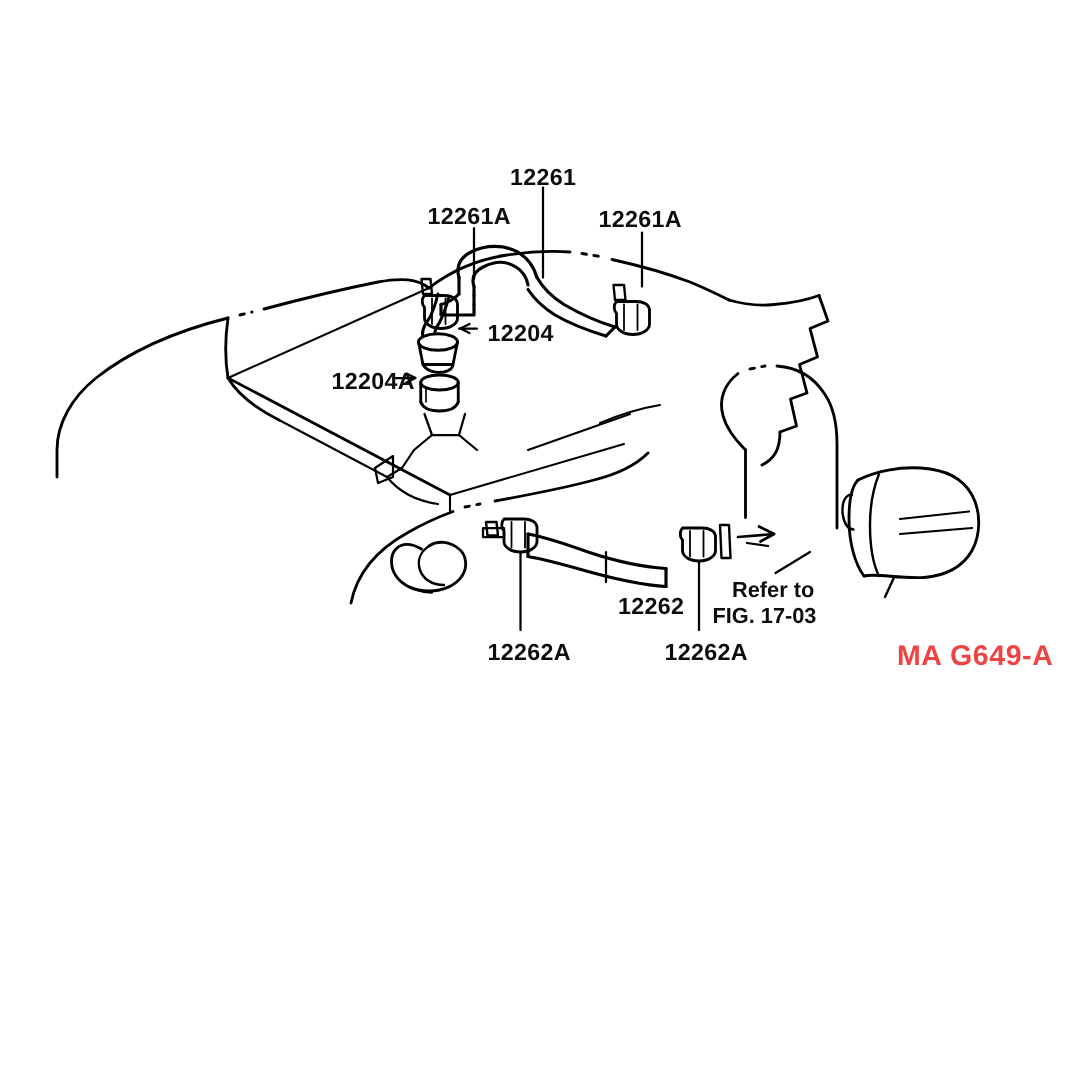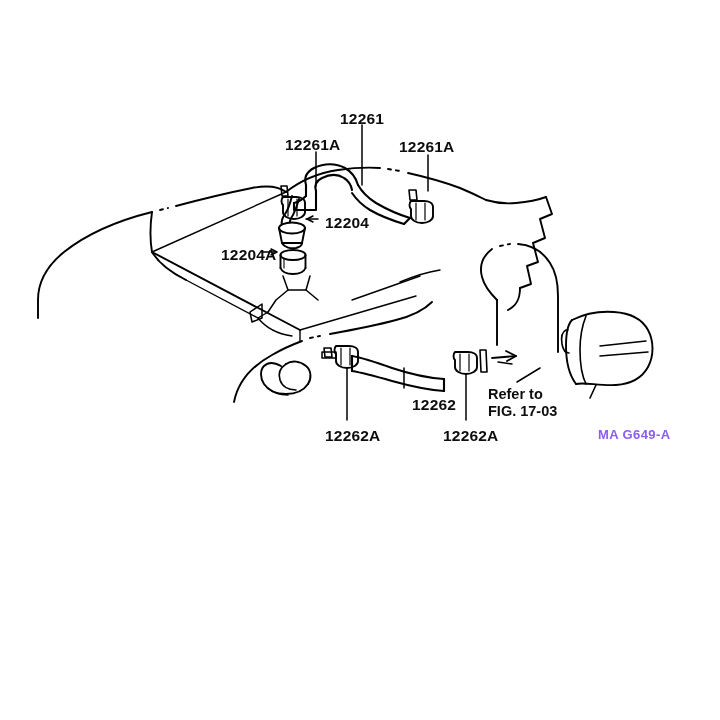--- a/index.html
+++ b/index.html
@@ -44,23 +44,23 @@
     font-size: 14.5px;
     line-height: 17px;
     color: #0d0d0d;
     white-space: nowrap;
     text-align: right;
   }
   .draw-code {
     position: absolute;
     font-family: "Liberation Sans", sans-serif;
     font-weight: 700;
-    font-size: 13px;
+    font-size: 19px;
     letter-spacing: 0.4px;
-    color: #8b5cf6;
+    color: #ef4444;
     white-space: nowrap;
   }
   #footer-bar {
     position: absolute;
     left: 0;
     top: 660px;
     width: 720px;
     height: 60px;
   }
 </style>
@@ -198,21 +198,21 @@
   <div class="part-label" style="left:340px; top:110px;">12261</div>
   <div class="part-label" style="left:285px; top:136px;">12261A</div>
   <div class="part-label" style="left:399px; top:138px;">12261A</div>
   <div class="part-label" style="left:325px; top:214px;">12204</div>
   <div class="part-label" style="left:221px; top:246px;">12204A</div>
   <div class="part-label" style="left:386px; top:396px;margin-left:26px;">12262</div>
   <div class="part-label" style="left:325px; top:427px;">12262A</div>
   <div class="part-label" style="left:443px; top:427px;">12262A</div>
 
   <div class="note-text" style="left:488px; top:386px;">Refer to</div>
-  <div class="note-text" style="left:488px; top:403px;">FIG. 17-03</div>
+  <div class="note-text" style="left:475px; top:403px;">FIG. 17-03</div>
 
   <div class="draw-code" style="left:598px; top:427px;">MA G649-A</div>
 </div>
 
 <div id="footer-bar">
   
   
 </div>
 
 </body></html>

